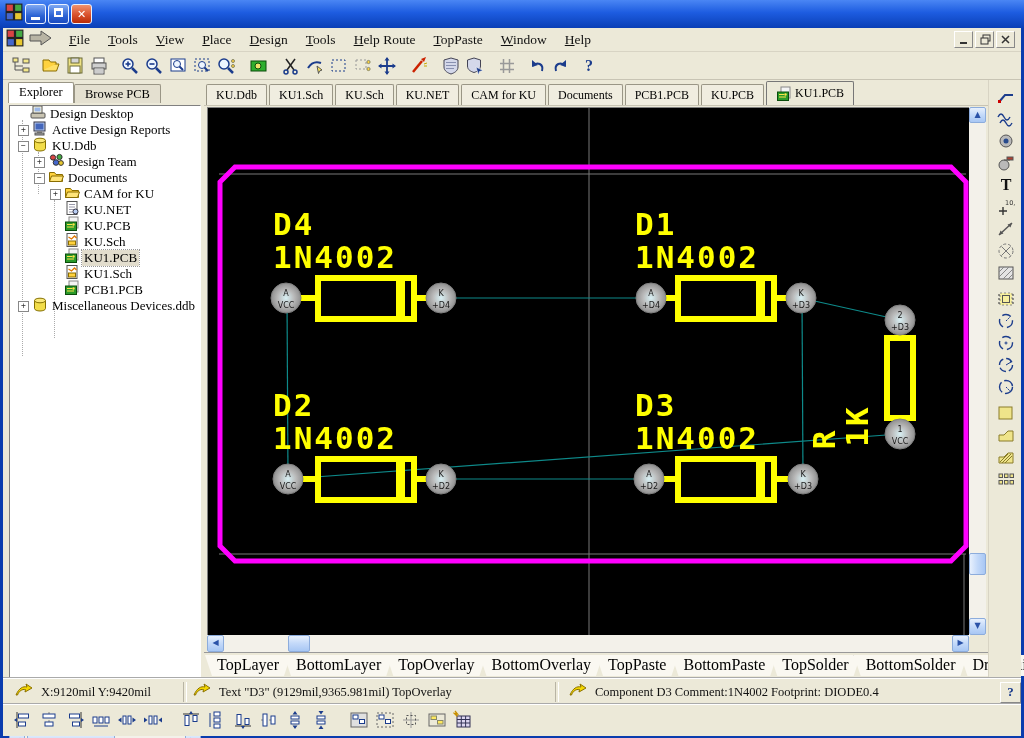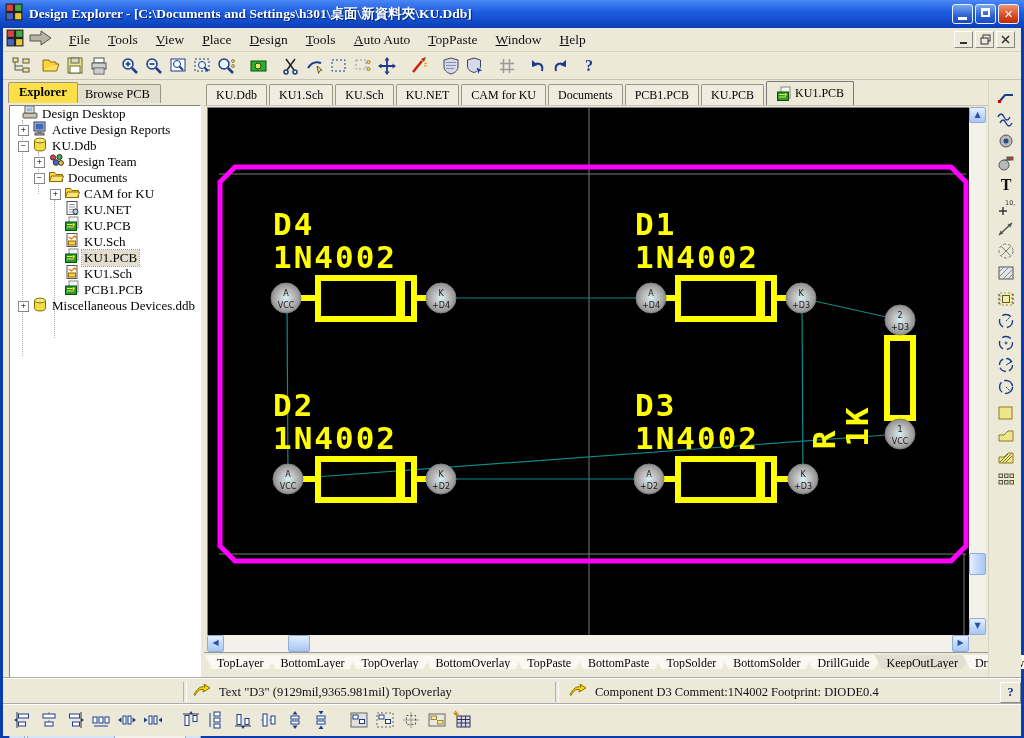--- a/index.html
+++ b/index.html
@@ -26,21 +26,21 @@
   #mdi-btns{margin-left:auto;display:flex;margin-right:6px}
   .mdibtn{width:17px;height:15px;border:1px solid;border-color:#fff #888 #888 #fff;
     background:#ece9d8;margin-left:2px;display:flex;align-items:center;justify-content:center}
   #toolbar{left:3px;top:52px;width:1018px;height:28px;background:#ece9d8;
     border-bottom:1px solid #c8c4b4;box-sizing:border-box}
   .tbi{position:absolute;top:3px;width:24px;height:22px;display:flex;align-items:center;justify-content:center}
   
   #leftpanel{left:3px;top:80px;width:201px;height:598px;background:#ece9d8}
   .ptab{position:absolute;top:2px;height:21px;padding:2px 10px;font-size:12.5px;box-sizing:border-box;
     border:1px solid #9a9686;border-bottom:none;background:#e4e0d0;border-radius:2px 2px 0 0}
-  .ptab.active{background:#fde047;z-index:2;font-weight:bold}
+  .ptab.active{background:#ffffff;z-index:2;font-weight:normal}
   #tree{position:absolute;left:6px;top:25px;width:190px;height:625px;background:#fff;
     border:1px solid;border-color:#808080 #fff #fff #808080;overflow:hidden}
   .trow{height:16px;display:flex;align-items:center;font-size:13px;white-space:nowrap;position:relative;z-index:2}
   .tbox{width:9px;height:9px;border:1px solid #888;background:#fff;font:8px/7px "DejaVu Sans Mono",monospace;
     text-align:center;color:#333;margin-right:3px;box-sizing:content-box;flex:none}
   .tlabel{padding:0 2px;margin-left:2px}
   .tlabel.selected{background:#e2ddcd;outline:1px dotted #999}
   .ticon{flex:none}
   .guide{position:absolute;border-left:1px dotted #aaa;width:0;z-index:1}
   
@@ -56,22 +56,22 @@
   .sbtn{position:absolute;background:linear-gradient(#e7f0fd,#c3d9f9 50%,#a8c7f4);
     border:1px solid #8cacdc;border-radius:2px;color:#2a52a8;
     font:8px/14px "DejaVu Sans",sans-serif;text-align:center;box-sizing:border-box}
   .sthumb{position:absolute;background:linear-gradient(90deg,#e7f0fd,#c3d9f9 50%,#a8c7f4);
     border:1px solid #8cacdc;border-radius:2px;box-sizing:border-box}
   .sthumb.h{background:linear-gradient(#e7f0fd,#c3d9f9 50%,#a8c7f4)}
   .strack{position:absolute;background:#f3f1ea}
   
   #layertabs{position:absolute;left:0px;top:572px;width:784px;height:26px;border-top:1px solid #999;
     background:#ece9d8;white-space:nowrap;padding-left:8px;box-sizing:border-box}
-  .ltab{display:inline-block;height:14px;margin-top:2px;margin-left:-7px;padding:1px 12px 10px;
-    font-size:12px;background:#faf8f1;
+  .ltab{display:inline-block;height:21px;margin-top:2px;margin-left:-7px;padding:1px 12px 10px;
+    font-size:16px;background:#faf8f1;
     clip-path:polygon(0 0,100% 0,calc(100% - 7px) 100%,7px 100%);
     filter:drop-shadow(0 1px 0 #8a8a8a) drop-shadow(1px 0 0 #8a8a8a) drop-shadow(-1px 0 0 #8a8a8a);
     box-sizing:border-box}
   .ltab.active{background:#e3dfd0;font-weight:normal}
   
   #righttoolbar{left:988px;top:80px;width:33px;height:598px;background:#ece9d8;border-left:1px solid #d8d4c4;box-sizing:border-box}
   .rti{position:absolute;left:5px;width:24px;height:22px;display:flex;align-items:center;justify-content:center}
   
   #statusbar{left:3px;top:678px;width:1018px;height:26px;background:#ece9d8;
     border-top:1px solid #fff;box-shadow:0 -1px 0 #aaa;font-size:12.5px}
@@ -88,41 +88,40 @@
 </head>
 <body>
 
 <div id="titlebar" class="abs">
   <span id="app-logo"><svg width="18" height="18" viewBox="0 0 16 16">
         <rect x="1" y="1" width="6.5" height="6.5" fill="#d94444" stroke="#222"></rect>
         <rect x="8.5" y="1" width="6.5" height="6.5" fill="#44aa44" stroke="#222"></rect>
         <rect x="1" y="8.5" width="6.5" height="6.5" fill="#4466cc" stroke="#222"></rect>
         <rect x="8.5" y="8.5" width="6.5" height="6.5" fill="#e8c830" stroke="#222"></rect>
       </svg></span>
-  <span id="title-text">Design Explorer - [C:\Documents and Settings\h301\桌面\新資料夾\KU.Ddb]</span>
   <span class="capbtn">
       <b style="display:block;height:3px;width:9px;background:#fff;margin:12px auto 0"></b>
     </span>
   <span class="capbtn">
       <b style="display:block;height:9px;width:9px;border:2px solid #fff;border-top-width:3px;margin:3px auto 0;box-sizing:border-box"></b>
     </span>
   <span class="capbtn close">✕</span>
 </div>
 
 <div id="menubar" class="abs">
   <span id="menu-logo" style="margin:0 2px 0 3px"><svg width="18" height="18" viewBox="0 0 16 16">
         <rect x="1" y="1" width="6.5" height="6.5" fill="#d94444" stroke="#222"></rect>
         <rect x="8.5" y="1" width="6.5" height="6.5" fill="#44aa44" stroke="#222"></rect>
         <rect x="1" y="8.5" width="6.5" height="6.5" fill="#4466cc" stroke="#222"></rect>
         <rect x="8.5" y="8.5" width="6.5" height="6.5" fill="#e8c830" stroke="#222"></rect>
       </svg></span>
   <span id="menu-arrow" style="margin:0 6px 0 2px"><svg width="26" height="18" viewBox="0 0 26 18">
         <polygon points="2,6 13,6 13,2 23,9 13,16 13,12 2,12" fill="#b8b4a4" stroke="#555"></polygon>
       </svg></span>
-  <span id="menu-items"><span class="mitem">File</span><span class="mitem">Tools</span><span class="mitem">View</span><span class="mitem">Place</span><span class="mitem">Design</span><span class="mitem">Tools</span><span class="mitem">Auto Auto</span><span class="mitem">TopPaste</span><span class="mitem">Window</span><span class="mitem">Help</span></span>
+  <span id="menu-items"><span class="mitem">File</span><span class="mitem">Tools</span><span class="mitem">View</span><span class="mitem">Place</span><span class="mitem">Design</span><span class="mitem">Tools</span><span class="mitem">Help Route</span><span class="mitem">TopPaste</span><span class="mitem">Window</span><span class="mitem">Help</span></span>
   <span id="mdi-btns">
       <span class="mdibtn">
         <svg width="13" height="13" viewBox="0 0 13 13">
           <rect x="3" y="9" width="7" height="2" fill="#333"></rect>
         </svg>
       </span>
       <span class="mdibtn">
         <svg width="13" height="13" viewBox="0 0 13 13">
           <rect x="5" y="2" width="7" height="6" fill="none" stroke="#333"></rect>
           <rect x="3" y="5" width="7" height="6" fill="#ece9d8" stroke="#333"></rect>
@@ -287,21 +286,21 @@
 
 <div id="leftpanel" class="abs">
   <div id="panel-tabs">
       <span class="ptab active" style="left:5px;">Explorer</span>
       <span class="ptab " style="left:71px;top:4px;height:19px">Browse PCB</span>
     </div>
   <div id="tree">
       <div class="guide" style="left:12px;top:14px;height:236px"></div>
       <div class="guide" style="left:28px;top:46px;height:42px"></div>
       <div class="guide" style="left:44px;top:94px;height:138px"></div>
-      <div class="trow" style="padding-left:12px">
+      <div class="trow" style="padding-left:20px">
         <span class="ticon"><svg width="16" height="16" viewBox="0 0 16 16" style="flex:none">
             <rect x="1" y="9" width="14" height="5" rx="1" fill="#c9c4b2" stroke="#555"></rect>
             <rect x="3" y="2" width="9" height="7" fill="#fffbe0" stroke="#555"></rect>
             <rect x="4.5" y="3.5" width="6" height="4" fill="#9cb8e8"></rect>
           </svg></span>
         <span class="tlabel ">Design Desktop</span>
       </div>
       <div class="trow" style="padding-left:8px">
         <span class="tbox">+</span>
         <span class="ticon"><svg width="16" height="16" viewBox="0 0 16 16" style="flex:none">
@@ -654,20 +653,26 @@
           <rect x="14" y="5" width="3.5" height="3.5"></rect>
           <rect x="3" y="11.5" width="3.5" height="3.5"></rect>
           <rect x="8.5" y="11.5" width="3.5" height="3.5"></rect>
           <rect x="14" y="11.5" width="3.5" height="3.5"></rect>
         </g>
       </svg>
     </span>
   </div>
 
 <div id="statusbar" class="abs">
+  <div class="spanel" style="left:12px">
+    <span class="sarrow"><svg width="18" height="14" viewBox="0 0 18 14" style="margin-right:8px">
+          <path d="M1 12 C4 5 8 3 12 4 L11 1 L17 5 L10 9 L10.5 6.5 C7 6 4 8 2.5 12 Z" fill="#f5d800" stroke="#8a7000"></path>
+        </svg></span>
+    <span>X:9120mil Y:9420mil</span>
+  </div>
   <div class="sdiv" style="left:180px"></div>
   <div class="spanel" style="left:190px">
     <span class="sarrow"><svg width="18" height="14" viewBox="0 0 18 14" style="margin-right:8px">
           <path d="M1 12 C4 5 8 3 12 4 L11 1 L17 5 L10 9 L10.5 6.5 C7 6 4 8 2.5 12 Z" fill="#f5d800" stroke="#8a7000"></path>
         </svg></span>
     <span>Text "D3" (9129mil,9365.981mil)  TopOverlay</span>
   </div>
   <div class="sdiv" style="left:552px"></div>
   <div class="spanel" style="left:566px">
     <span class="sarrow"><svg width="18" height="14" viewBox="0 0 18 14" style="margin-right:8px">

